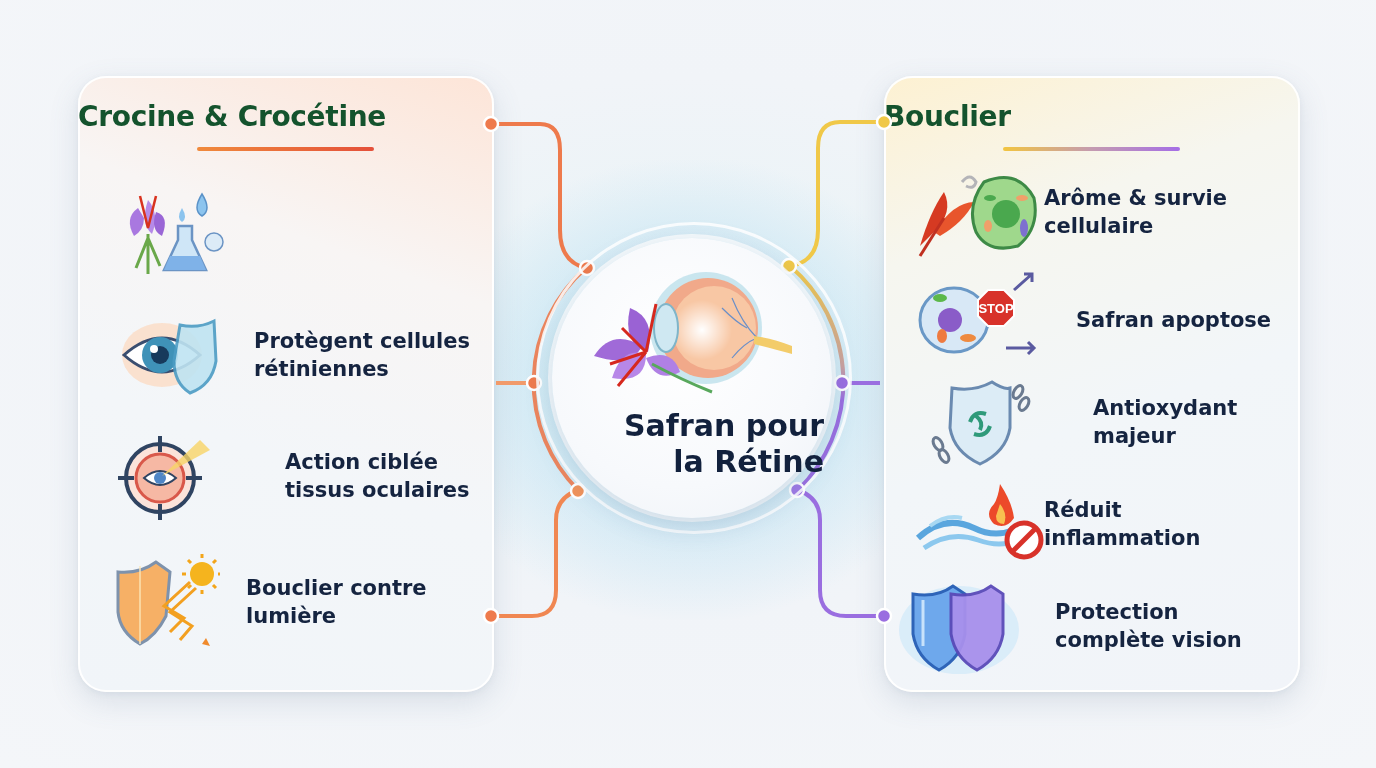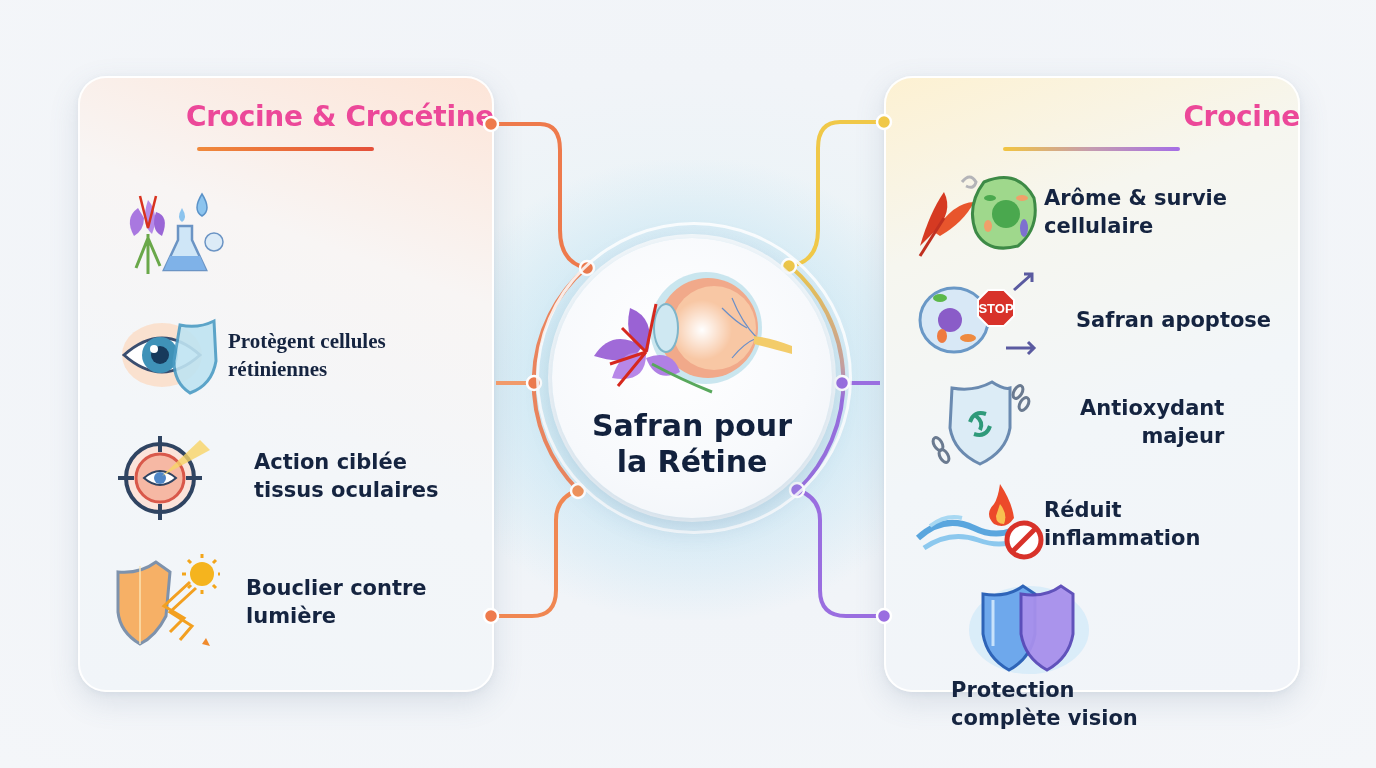--- a/index.html
+++ b/index.html
@@ -19,55 +19,55 @@
     position: absolute; top: 76px; width: 416px; height: 616px;
     border-radius: 28px;
     background: rgba(250,251,253,0.82);
     border: 2px solid rgba(255,255,255,0.95);
     box-shadow: 0 10px 30px rgba(90,110,140,0.16), 0 2px 6px rgba(90,110,140,0.08);
   }
   .panel-left { left: 78px; background: linear-gradient(160deg, rgba(250,250,252,0.9) 20%, rgba(253,228,214,0.75) 100%) top/100% 170px no-repeat, rgba(246,248,251,0.9); }
   .panel-left { background: linear-gradient(200deg, #fde5d8 0%, #f8f5f4 30%, #f3f6f9 60%, #f1f5f9 100%); }
   .panel-right { left: 884px; background: linear-gradient(160deg, #fdf1d2 0%, #f6f6ef 25%, #f2f6f9 55%, #f1f4f9 100%); }
   .panel-title {
-    position: absolute; top: 100px; font-weight: bold; font-size: 28px; color: #ec4899;
-    text-align: right; letter-spacing: -0.3px; padding-left: 24px;
+    position: absolute; top: 100px; font-weight: bold; font-size: 28px; color: #14532d;
+    text-align: left; letter-spacing: -0.3px;
   }
   .underline { position: absolute; height: 4px; border-radius: 2px; }
   .item { position: absolute; display: flex; align-items: center; }
   .item .icon { width: 110px; height: 100px; flex: none; }
   .item .label {
     font-size: 21px; font-weight: bold; line-height: 28px; color: #152440; white-space: pre-line;
   }
   .center-ring {
     position: absolute; left: 536px; top: 222px; width: 316px; height: 312px; border-radius: 50%;
     border: 3px solid rgba(255,255,255,0.85);
   }
   .center-circle {
     position: absolute; left: 552px; top: 238px; width: 280px; height: 280px; border-radius: 50%;
     background: radial-gradient(circle at 45% 40%, #ffffff 0%, #f7f9fc 60%, #eef2f7 100%);
     box-shadow: 0 8px 26px rgba(80,120,160,0.25), 0 0 0 4px rgba(255,255,255,0.8);
   }
   .center-title {
-    position: absolute; left: 560px; top: 408px; width: 264px; text-align: center;
+    position: absolute; left: 560px; top: 408px; width: 264px; text-align: right;
     font-size: 30px; font-weight: bold; line-height: 36px; color: #12213d; white-space: pre-line;
   }
   svg.connectors { position: absolute; left: 0; top: 0; pointer-events: none; }
 </style>
 </head>
 <body>
 
 <div class="bg-glow"></div>
 
 <div class="panel panel-left"></div>
 <div class="panel-title" style="left:78px; width:416px;">Crocine &amp; Crocétine</div>
 <div class="underline" style="left:197px; top:147px; width:177px; background:linear-gradient(90deg,#f08a3c,#e4503a);"></div>
 
 <div class="panel panel-right"></div>
-<div class="panel-title" style="left:884px; width:416px;">Crocine</div>
+<div class="panel-title" style="left:884px; width:416px;">Bouclier</div>
 <div class="underline" style="left:1003px; top:147px; width:177px; background:linear-gradient(90deg,#f2c540,#c49bb0 50%,#a56ee6);"></div>
 
 <svg class="connectors" width="1376" height="768">
   <defs>
     <linearGradient id="gradR" x1="0" y1="0" x2="0" y2="1">
       <stop offset="0" stop-color="#f0c848"></stop>
       <stop offset="0.45" stop-color="#c9a0a0"></stop>
       <stop offset="0.6" stop-color="#9a6ee0"></stop>
       <stop offset="1" stop-color="#9a6ee0"></stop>
     </linearGradient>
@@ -140,25 +140,25 @@
 
 <div class="item" style="left:118px; top:305px;">
   <svg class="icon" viewBox="0 0 110 100">
     <ellipse cx="44" cy="50" rx="40" ry="32" fill="#fcd8bd" opacity="0.7"></ellipse>
     <path d="M6 50 Q44 16 82 50 Q44 84 6 50 Z" fill="#ffffff" stroke="#3a4e70" stroke-width="3"></path>
     <circle cx="42" cy="50" r="18" fill="#3f92b8"></circle>
     <circle cx="42" cy="50" r="9" fill="#173a5c"></circle>
     <circle cx="36" cy="44" r="4" fill="#ffffff"></circle>
     <path d="M62 20 Q80 24 96 16 L98 56 Q94 80 72 88 Q56 78 56 56 Z" fill="#bfe4f2" stroke="#4c9cc4" stroke-width="3" opacity="0.9"></path>
   </svg>
-  <div class="label" style="font-family:Liberation Serif, serif;">Protègent cellules
+  <div class="label" style="margin-left:26px;">Protègent cellules
 rétiniennes</div>
 </div>
 
-<div class="item" style="left:118px; top:426px;">
+<div class="item" style="left:118px; top:426px;gap:31px;">
   <svg class="icon" viewBox="0 0 110 100">
     <circle cx="42" cy="52" r="34" fill="#fbe3da" stroke="#2f4462" stroke-width="4"></circle>
     <circle cx="42" cy="52" r="24" fill="#f6b8a4" stroke="#d9584a" stroke-width="3"></circle>
     <path d="M42 10 V26 M42 78 V94 M0 52 H16 M68 52 H84" stroke="#2f4462" stroke-width="4"></path>
     <path d="M26 52 Q42 38 58 52 Q42 66 26 52 Z" fill="#ffffff" stroke="#2f4462" stroke-width="2"></path>
     <circle cx="42" cy="52" r="6" fill="#4f86c6"></circle>
     <path d="M44 50 L82 14 L92 24 Z" fill="#f8d466" opacity="0.8"></path>
   </svg>
   <div class="label" style="margin-left:26px;">Action ciblée
 tissus oculaires</div>
@@ -215,39 +215,39 @@
   <svg class="icon" viewBox="0 0 130 100" style="width:130px;">
     <path d="M38 16 Q60 20 78 10 Q90 18 96 16 L96 56 Q92 80 66 92 Q40 80 36 56 Z" fill="#dcecf6" stroke="#6a8ab0" stroke-width="3"></path>
     <path d="M56 50 Q60 38 72 42 M76 54 Q72 66 60 62 M62 44 Q70 50 66 58" stroke="#2f9a7a" stroke-width="4" fill="none"></path>
     <g stroke="#6a7a90" stroke-width="3" fill="none">
       <ellipse cx="104" cy="20" rx="4" ry="7" transform="rotate(30 104 20)"></ellipse>
       <ellipse cx="110" cy="32" rx="4" ry="7" transform="rotate(30 110 32)"></ellipse>
       <ellipse cx="24" cy="72" rx="4" ry="7" transform="rotate(-30 24 72)"></ellipse>
       <ellipse cx="30" cy="84" rx="4" ry="7" transform="rotate(-30 30 84)"></ellipse>
     </g>
   </svg>
-  <div class="label" style="margin-left:36px;text-align:right;">Antioxydant
+  <div class="label" style="margin-left:49px;">Antioxydant
 majeur</div>
 </div>
 
 <div class="item" style="left:914px; top:474px;">
   <svg class="icon" viewBox="0 0 130 100" style="width:130px;">
     <path d="M4 64 Q30 40 60 54 Q80 64 100 56" stroke="#5aa6de" stroke-width="6" fill="none"></path>
     <path d="M10 74 Q36 56 64 66 Q86 74 104 66" stroke="#8cc8ee" stroke-width="5" fill="none"></path>
     <path d="M16 52 Q32 40 48 44" stroke="#a8d8f2" stroke-width="4" fill="none"></path>
     <path d="M86 10 Q98 28 100 44 Q92 56 80 50 Q70 40 80 30 Q84 24 86 10 Z" fill="#ec4a2a"></path>
     <path d="M86 30 Q94 40 90 50 Q82 50 82 42 Z" fill="#f8c050"></path>
     <circle cx="110" cy="66" r="17" fill="#ffffff" stroke="#d8322a" stroke-width="5"></circle>
     <path d="M98 78 L122 54" stroke="#d8322a" stroke-width="5"></path>
   </svg>
   <div class="label" style="">Réduit
 inflammation</div>
 </div>
 
-<div class="item" style="left:919px; top:576px;flex-direction:column;">
+<div class="item" style="left:893px; top:576px;">
   <svg class="icon" viewBox="0 0 130 100" style="width:130px;">
     <ellipse cx="66" cy="54" rx="60" ry="44" fill="#c6e6fa" opacity="0.55"></ellipse>
     <path d="M20 18 Q44 22 60 10 L72 18 L72 58 Q68 82 46 94 Q24 82 20 58 Z" fill="#6ea8ec" stroke="#2e64b8" stroke-width="3"></path>
     <path d="M58 18 Q82 22 98 10 L110 18 L110 58 Q106 82 84 94 Q62 82 58 58 Z" fill="#a890ec" stroke="#5a4ab8" stroke-width="3" opacity="0.95"></path>
     <path d="M30 24 L30 70" stroke="#c8e2fb" stroke-width="3"></path>
   </svg>
   <div class="label" style="margin-left:32px;">Protection
 complète vision</div>
 </div>
 

